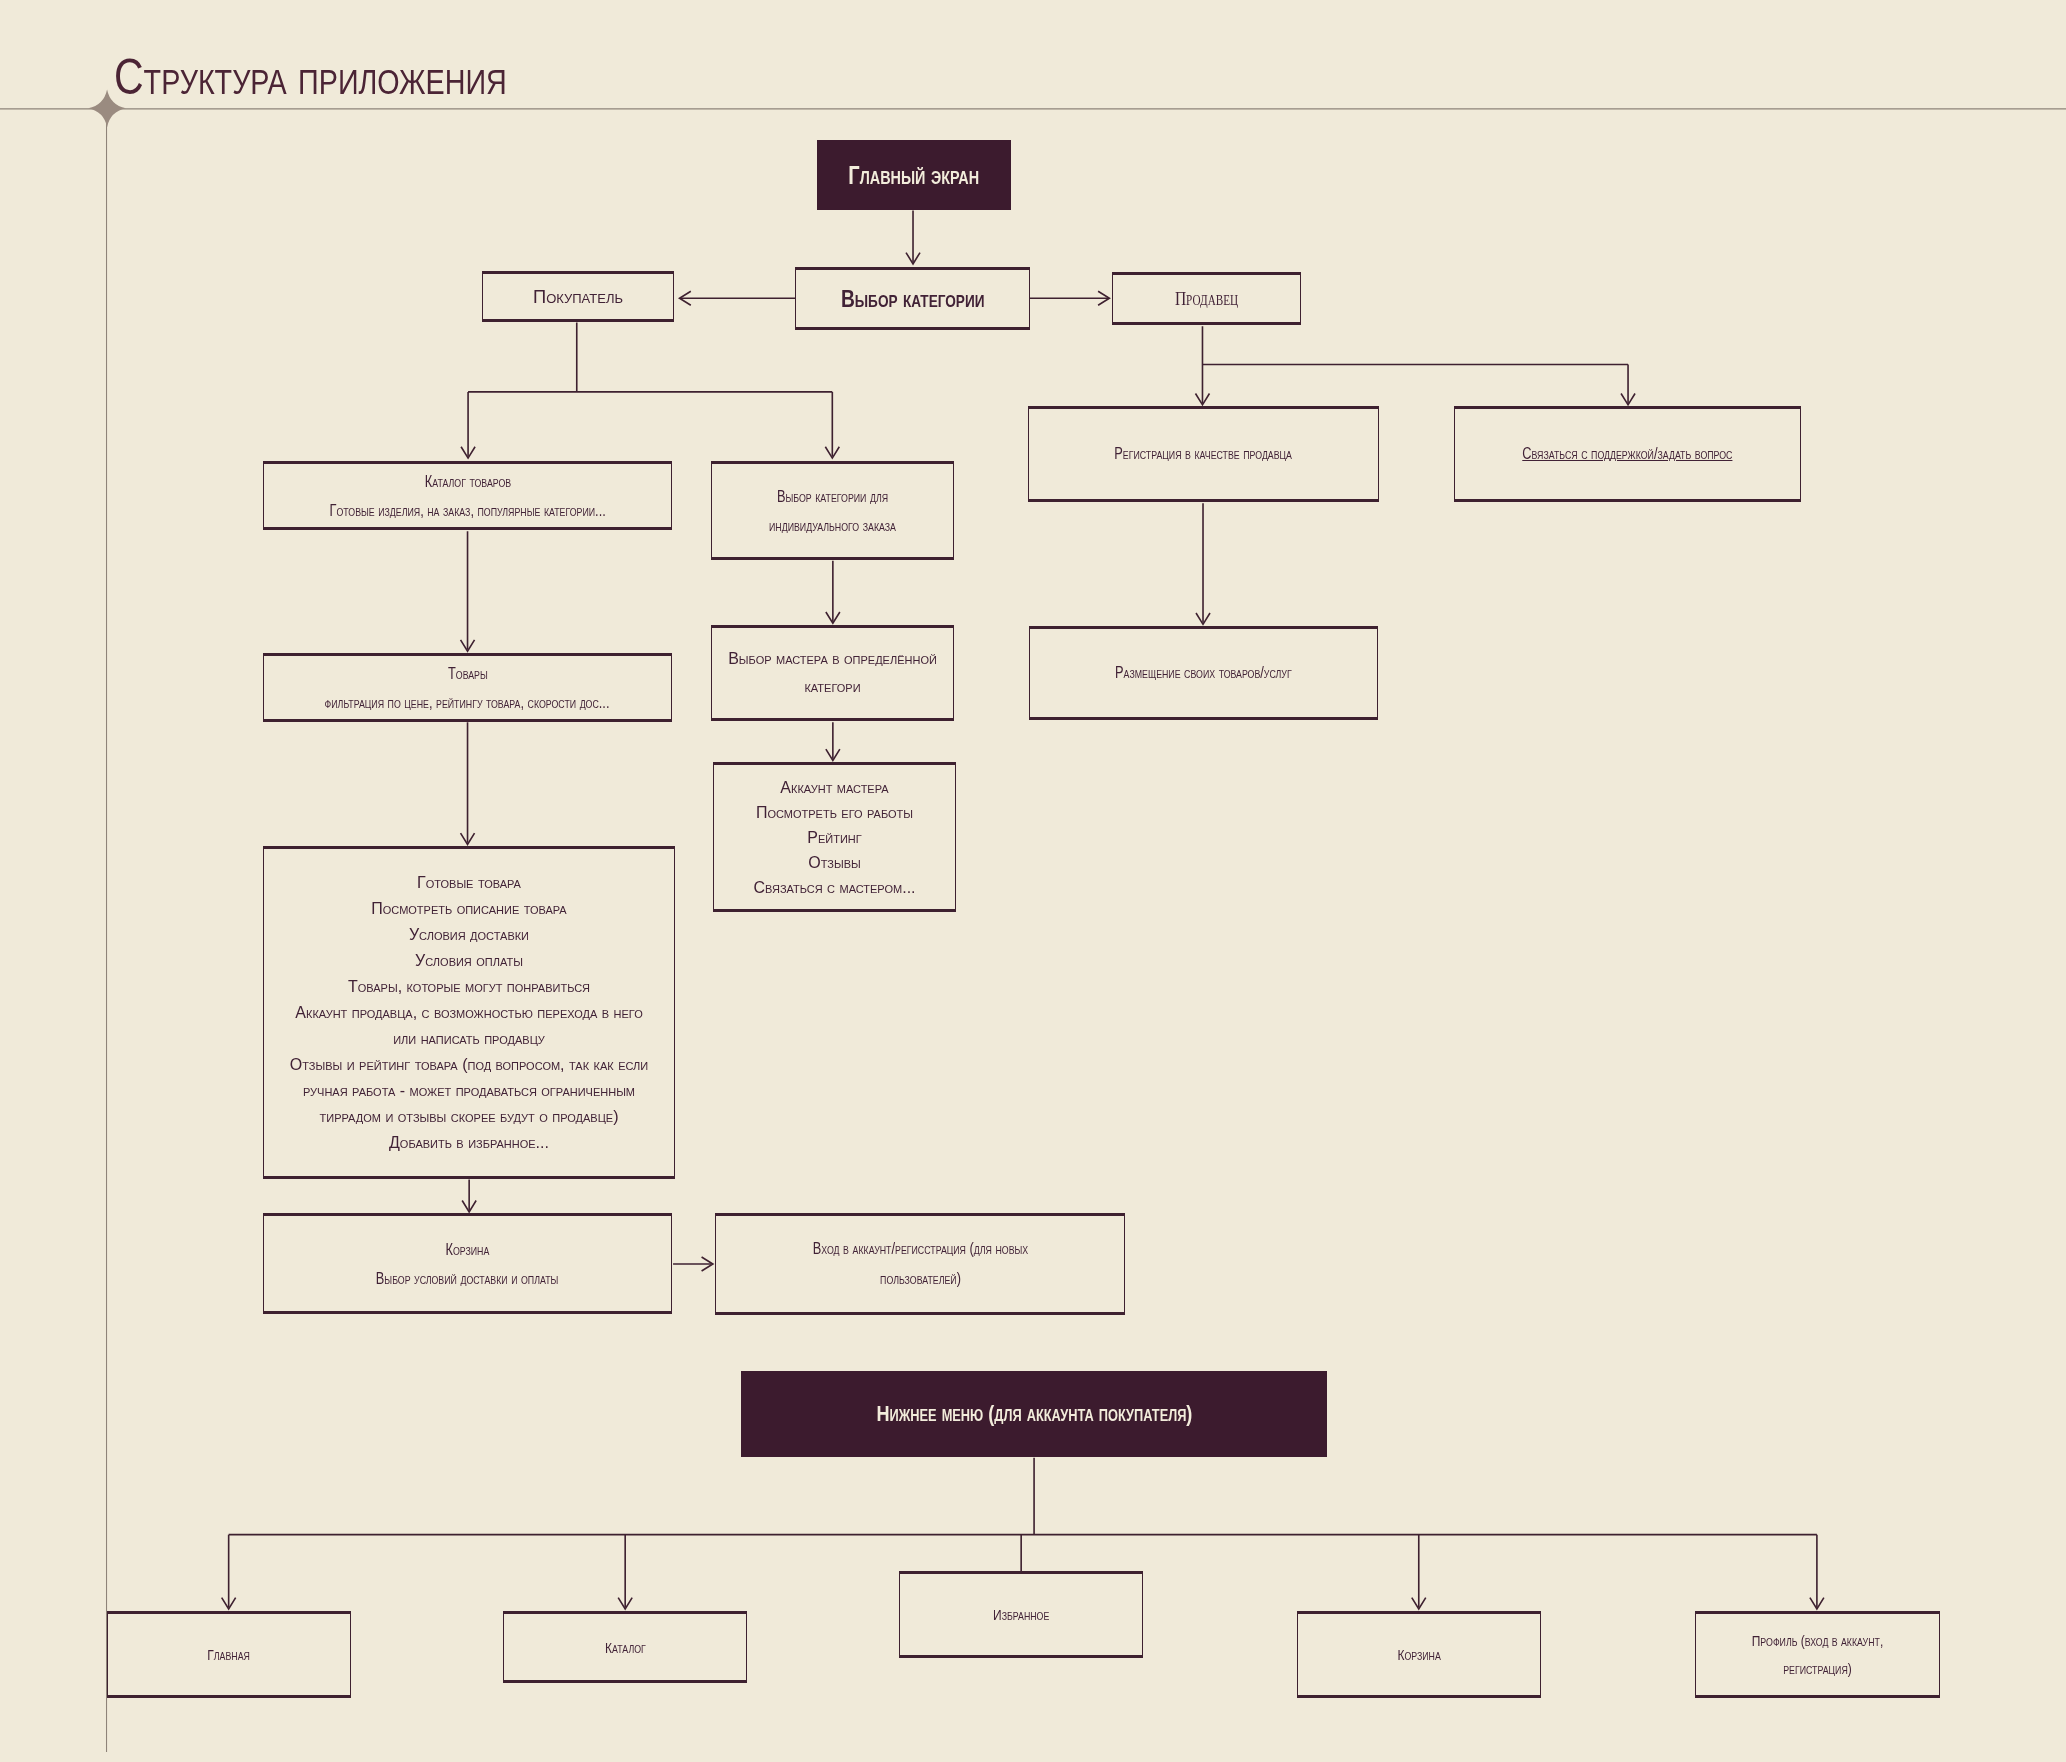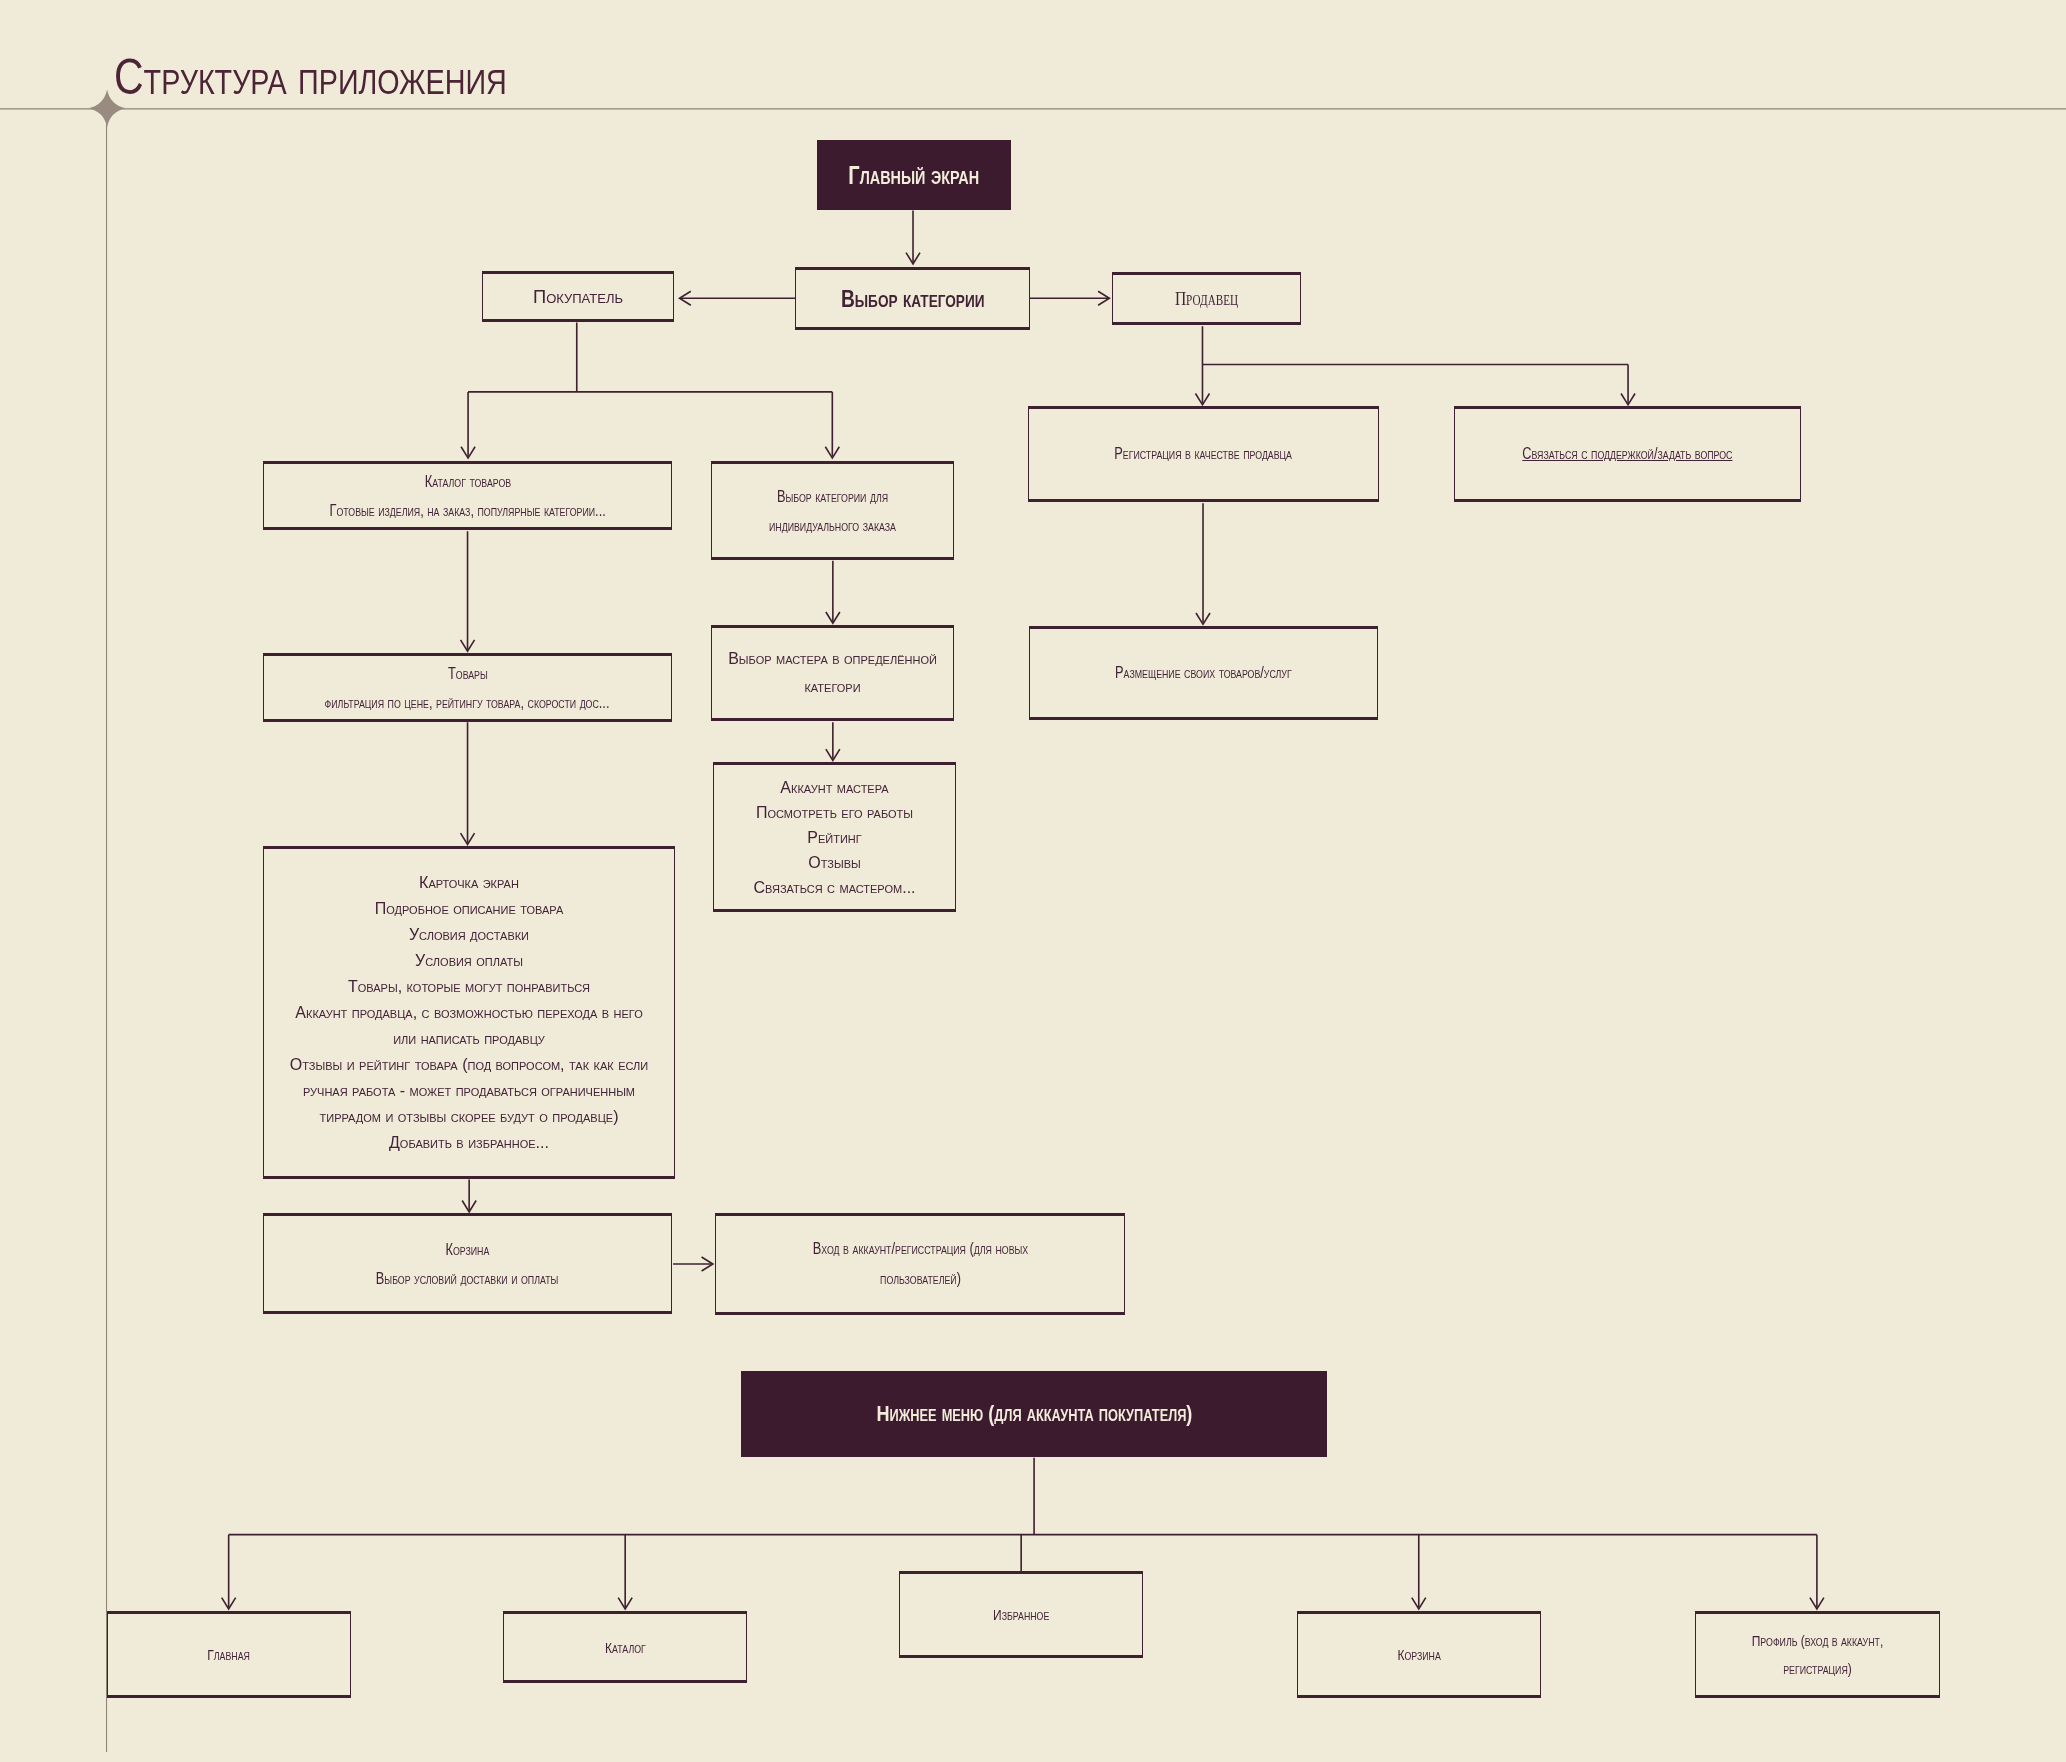--- a/index.html
+++ b/index.html
@@ -165,22 +165,22 @@
 
   <div class="node" id="n-maccount">
     <span class="inner">Аккаунт мастера</span>
     <span class="inner">Посмотреть его работы</span>
     <span class="inner">Рейтинг</span>
     <span class="inner">Отзывы</span>
     <span class="inner">Связаться с мастером...</span>
   </div>
 
   <div class="node" id="n-card">
-    <span class="inner">Карточка экран</span>
-    <span class="inner">Подробное описание товара</span>
+    <span class="inner">Готовые товара</span>
+    <span class="inner">Посмотреть описание товара</span>
     <span class="inner">Условия доставки</span>
     <span class="inner">Условия оплаты</span>
     <span class="inner">Товары, которые могут понравиться</span>
     <span class="inner">Аккаунт продавца, с возможностью перехода в него или написать продавцу</span>
     <span class="inner">Отзывы и рейтинг товара (под вопросом, так как если ручная работа - может продаваться ограниченным тиррадом и отзывы скорее будут о продавце)</span>
     <span class="inner">Добавить в избранное...</span>
   </div>
 
   <div class="node" id="n-cart">
     <span class="inner cx">Корзина</span>

